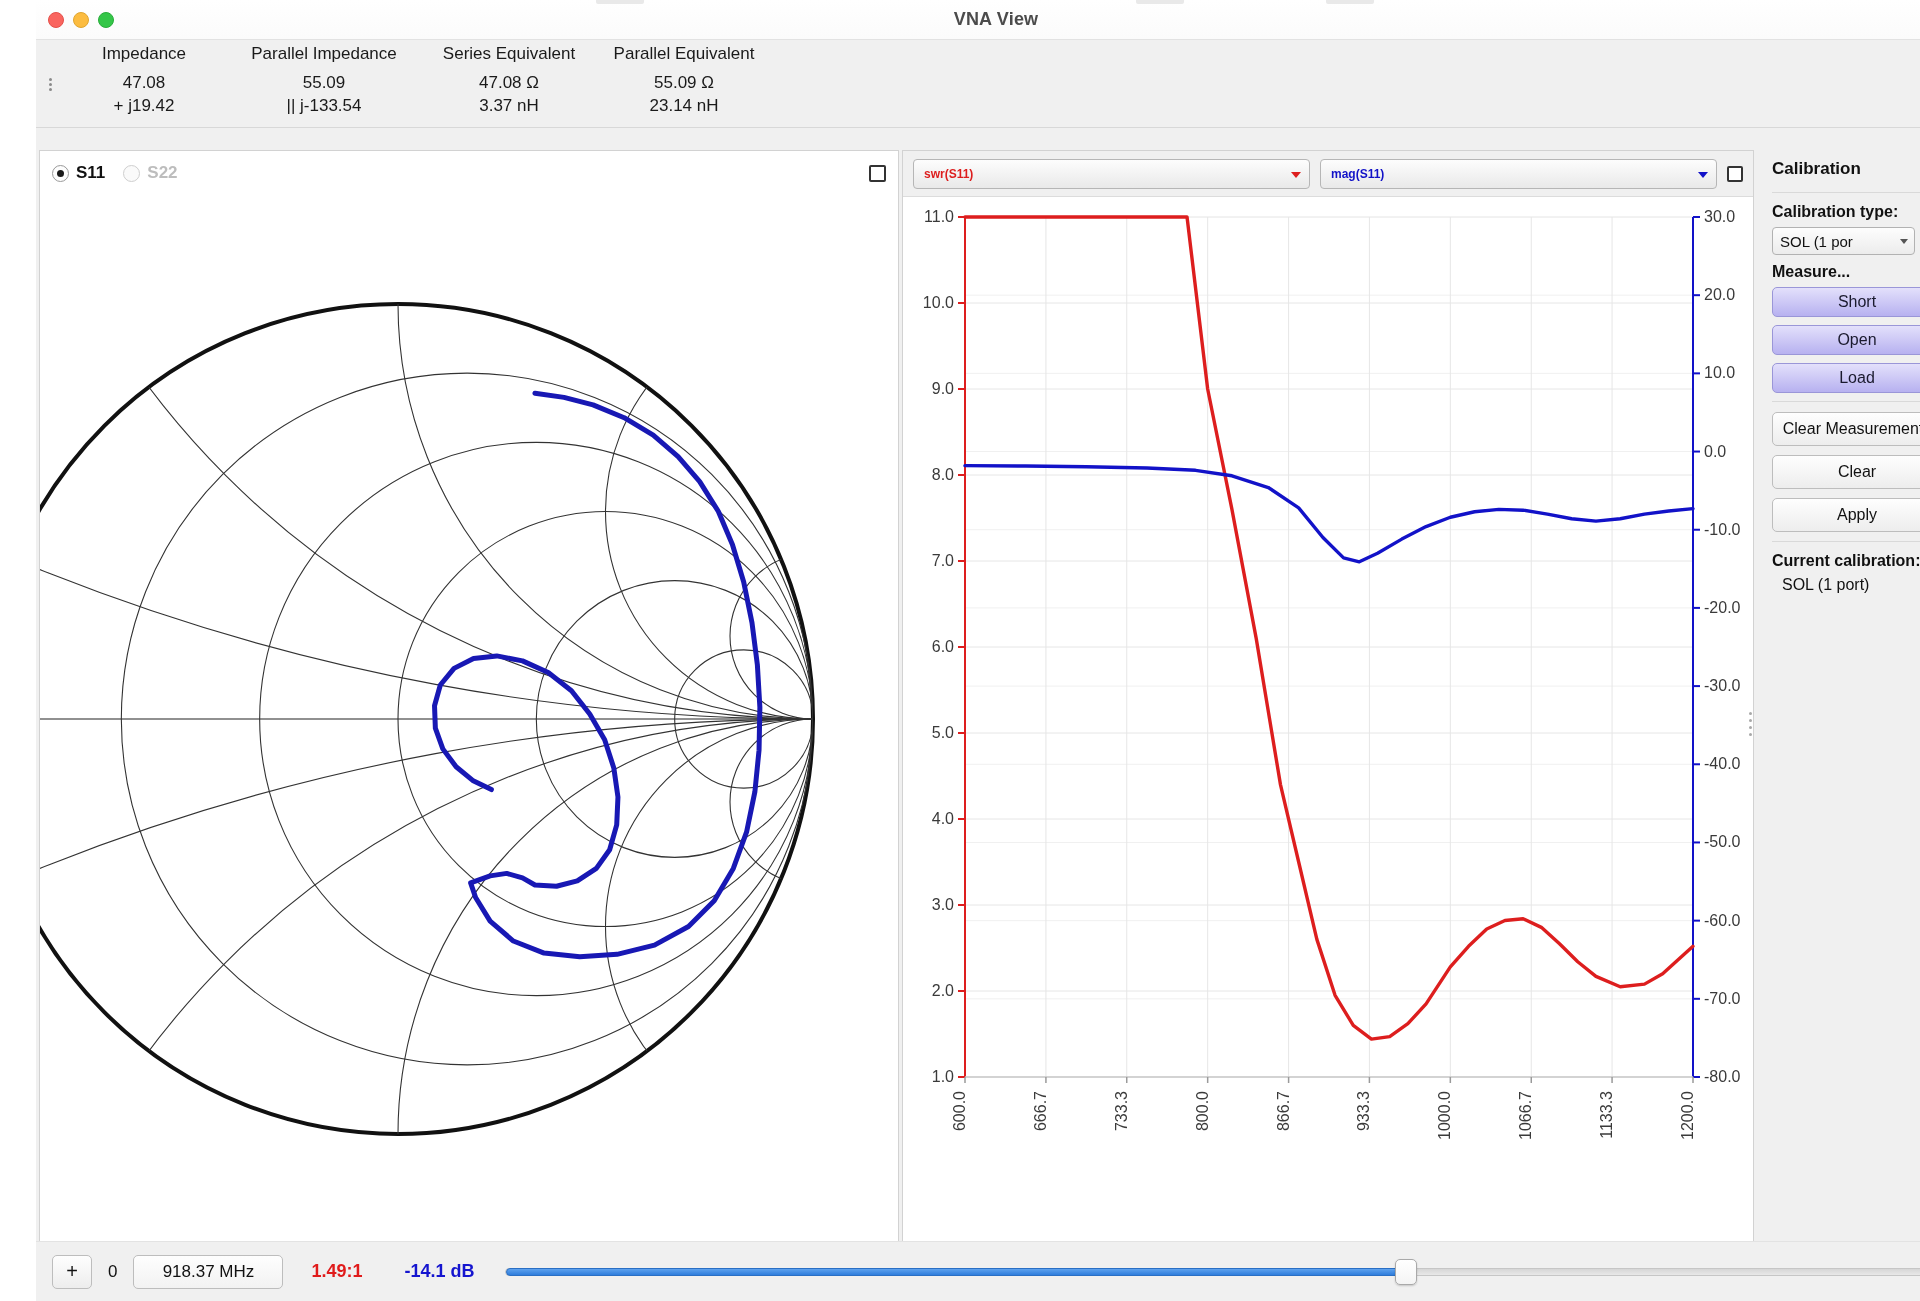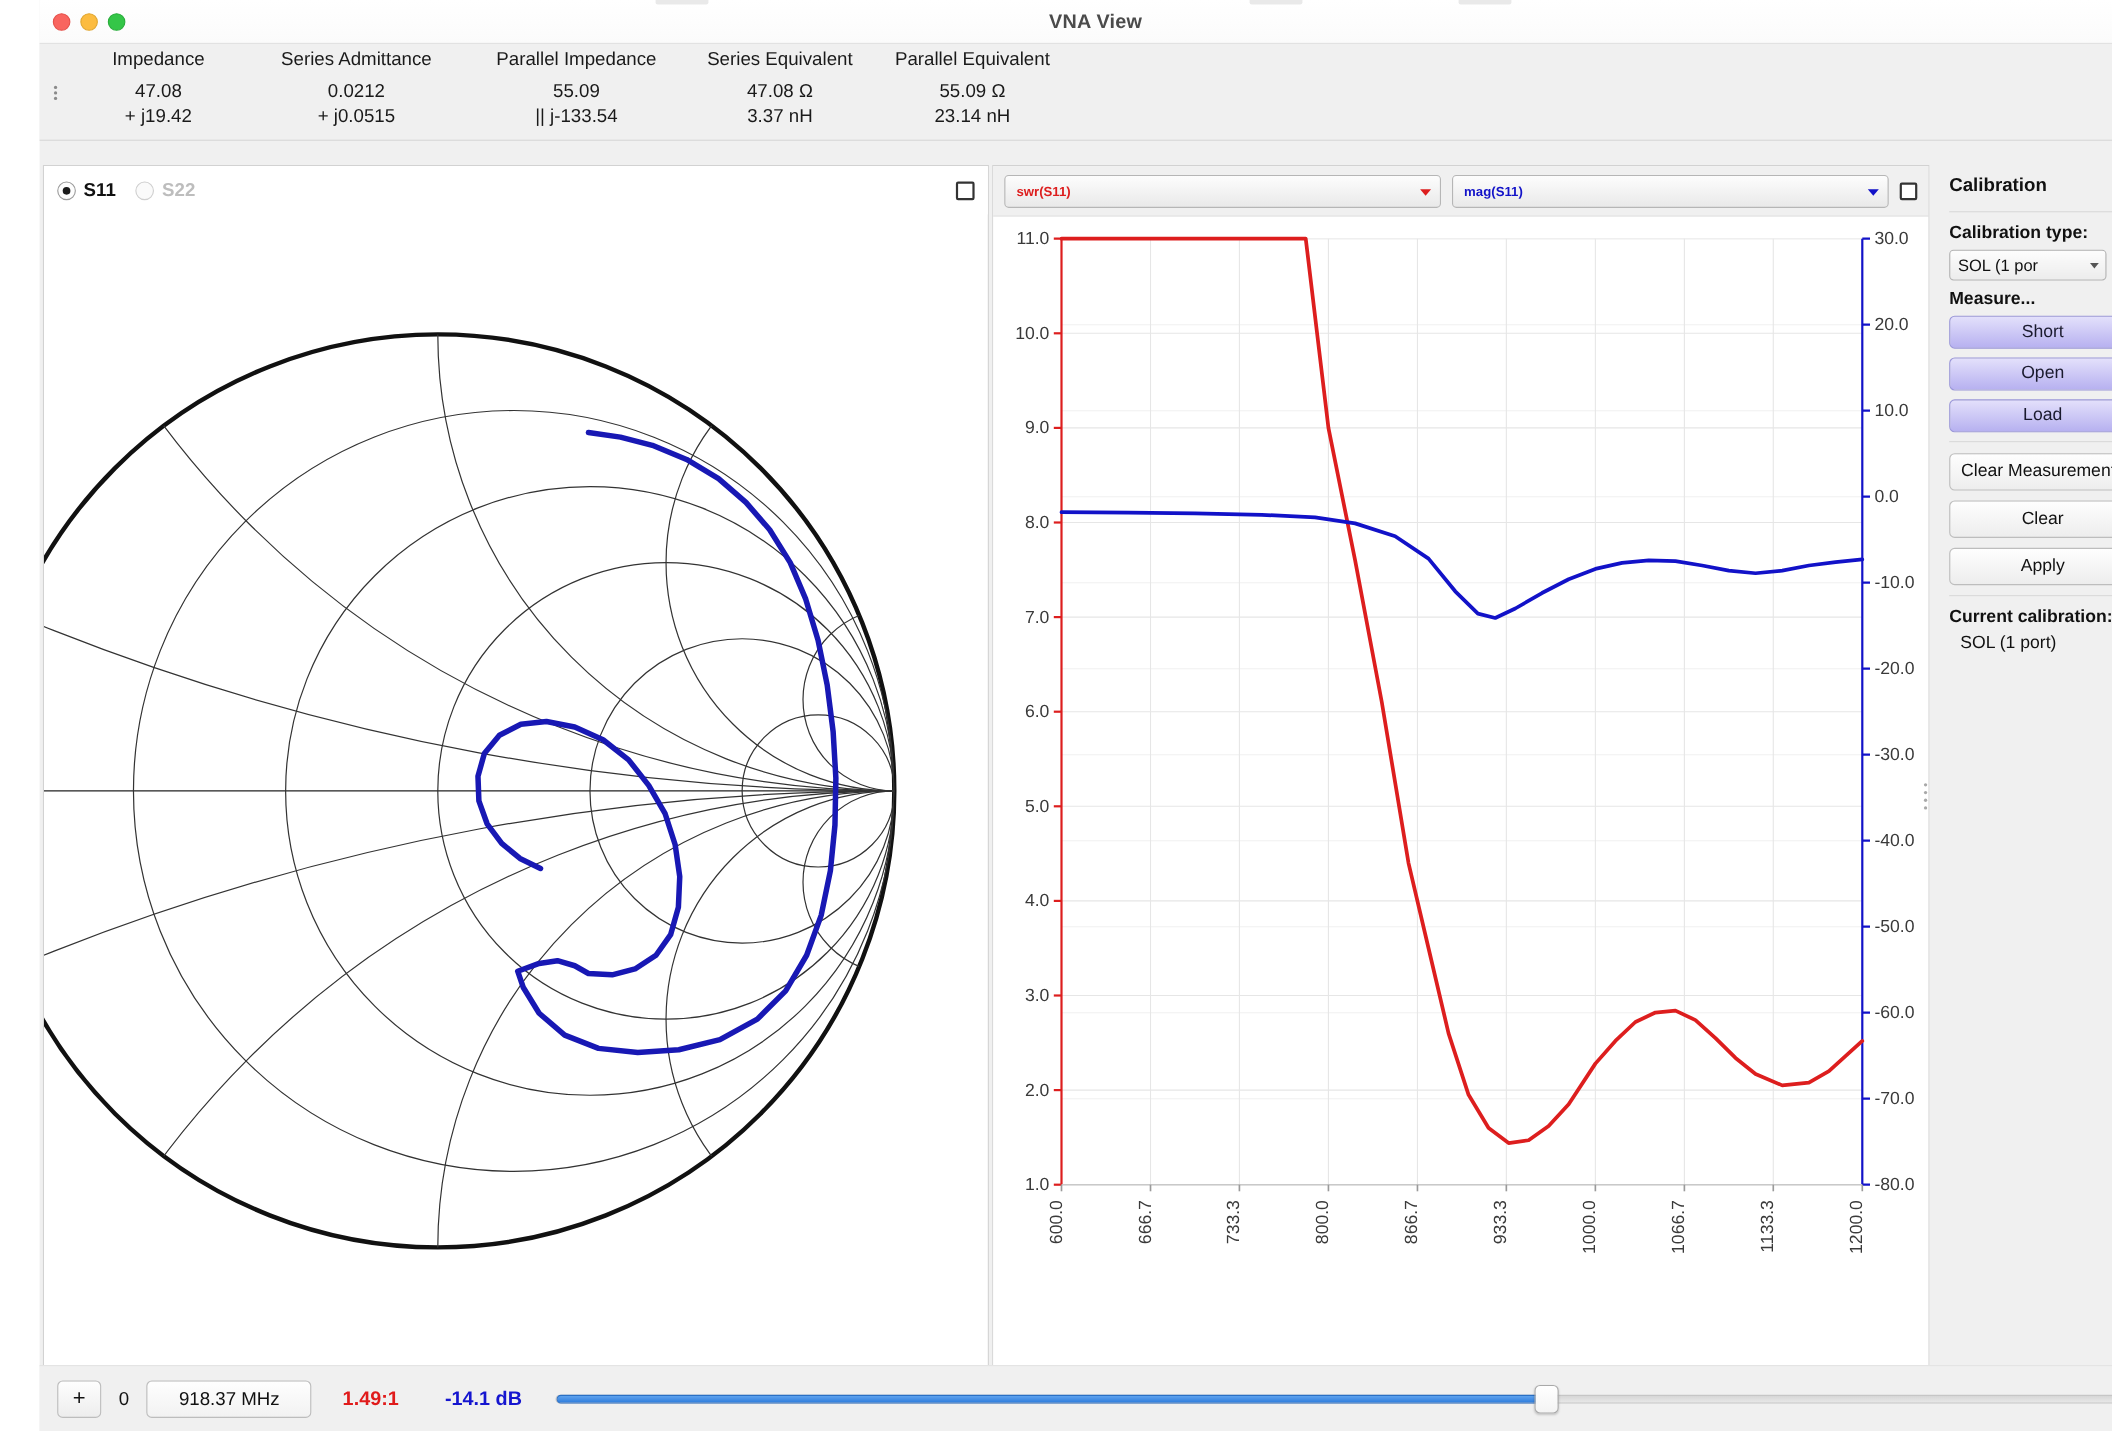--- a/index.html
+++ b/index.html
@@ -226,25 +226,20 @@
         <span></span>
           <span></span>
           <span></span>
       </div>
     </div>
     <div class="meas-cols" id="meas-cols">
         <div class="meas-col" style="width: 160px;">
           <div class="meas-title">Impedance</div>
           <div class="meas-v1">47.08</div>
           <div class="meas-v2">+ j19.42</div>
-        </div>
-        <div class="meas-col" style="width: 200px;">
-          <div class="meas-title">Series Admittance</div>
-          <div class="meas-v1">0.0212</div>
-          <div class="meas-v2">+ j0.0515</div>
         </div>
         <div class="meas-col" style="width: 200px;">
           <div class="meas-title">Parallel Impedance</div>
           <div class="meas-v1">55.09</div>
           <div class="meas-v2">|| j-133.54</div>
         </div>
         <div class="meas-col" style="width: 170px;">
           <div class="meas-title">Series Equivalent</div>
           <div class="meas-v1">47.08 Ω</div>
           <div class="meas-v2">3.37 nH</div>

